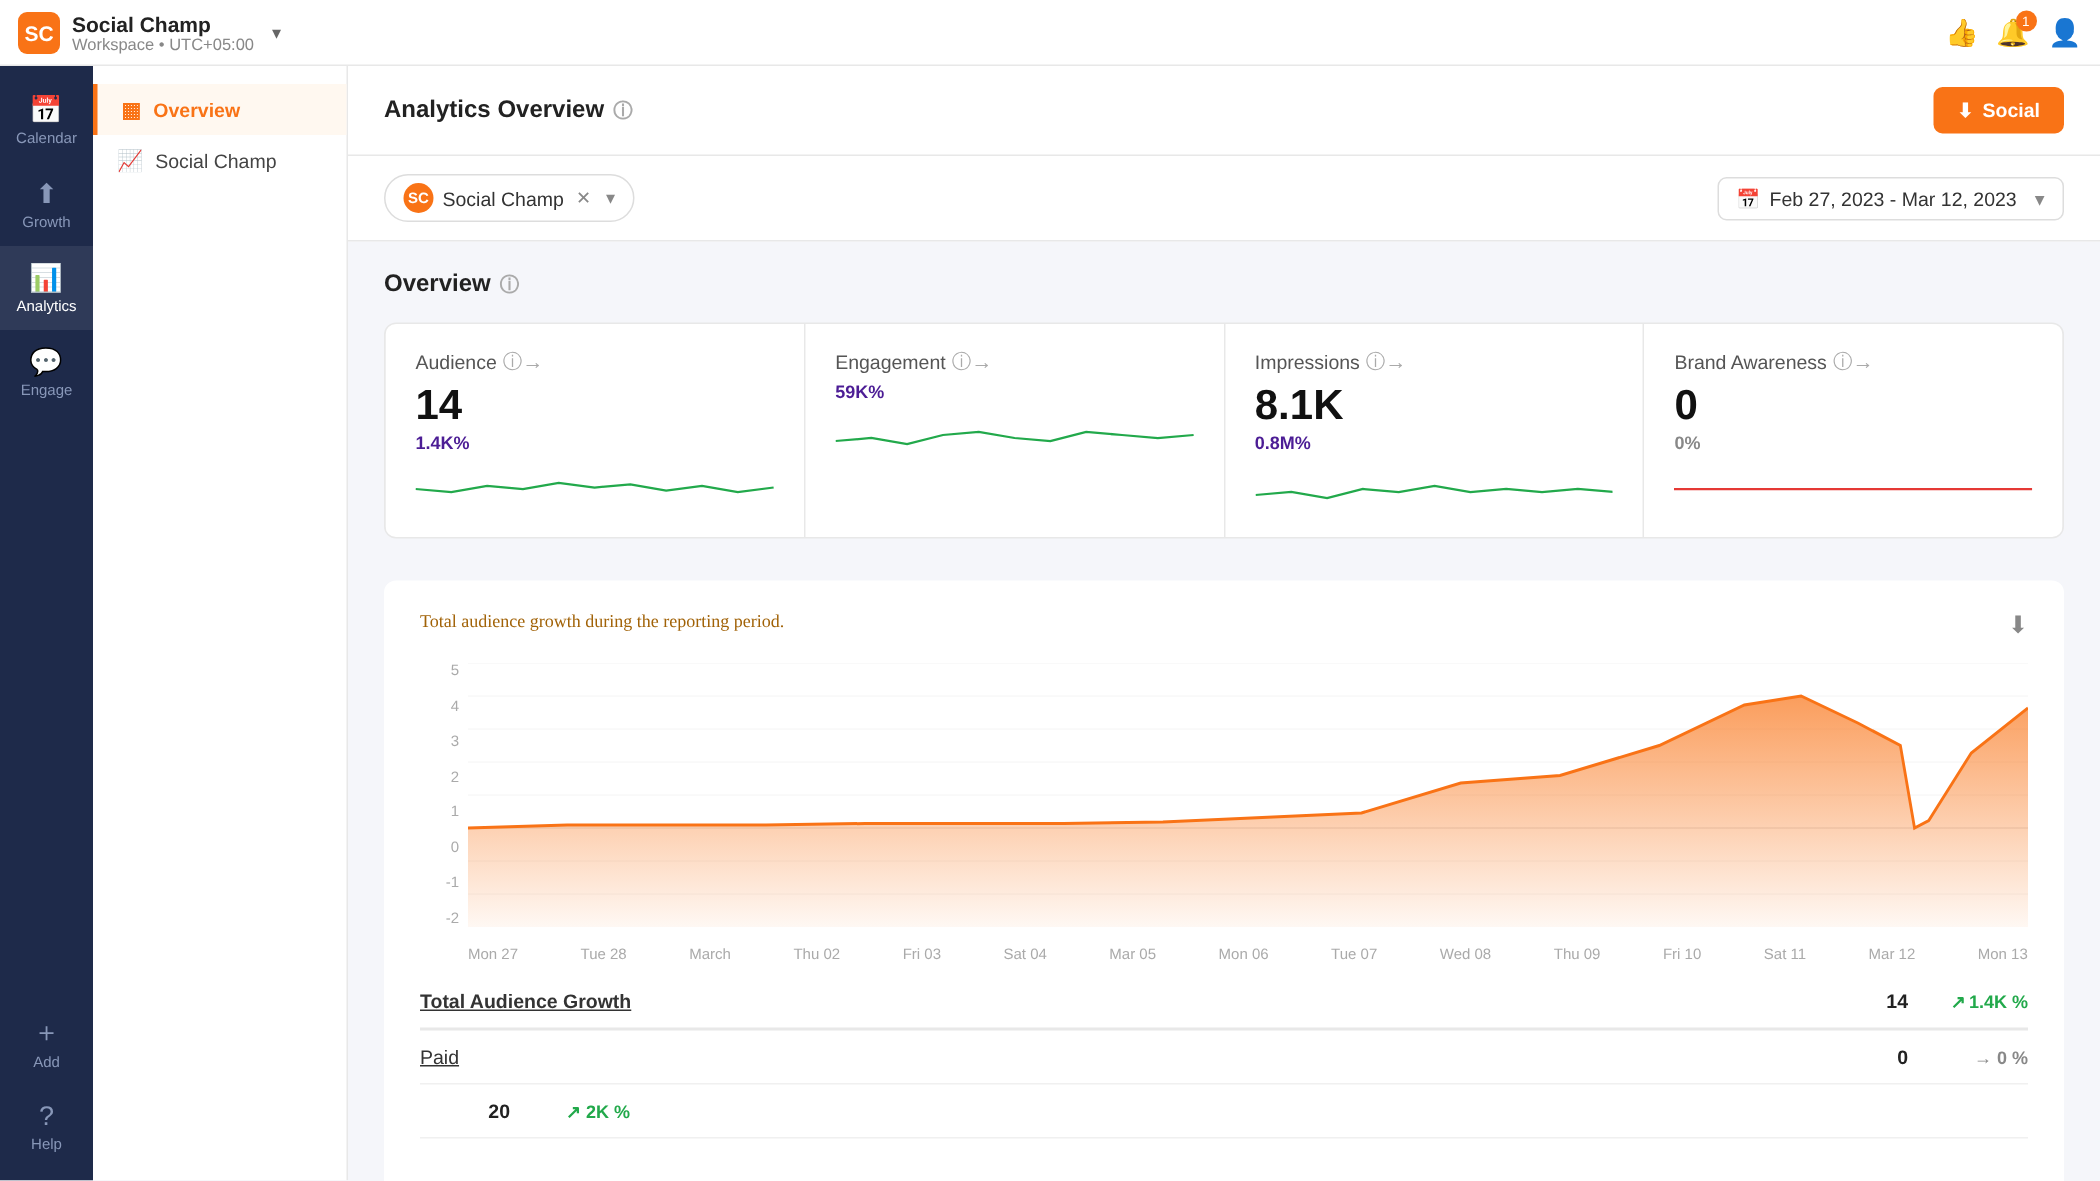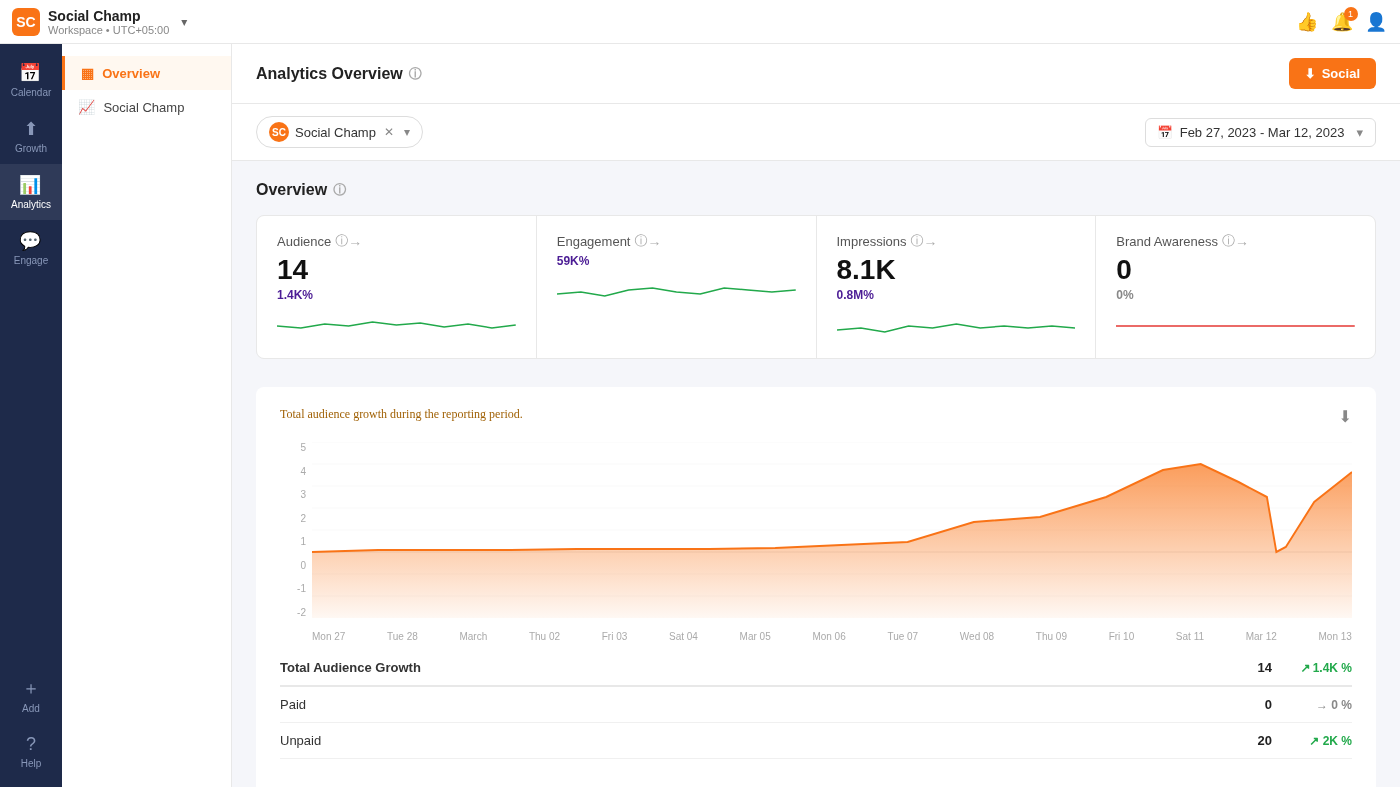--- a/index.html
+++ b/index.html
@@ -271,21 +271,21 @@
 
     
     .growth-table { width: 100%; margin-top: 8px; }
     .growth-table-header, .growth-table-row {
       display: flex;
       align-items: center;
       padding: 10px 0;
       border-bottom: 1px solid #f0f0f0;
     }
     .growth-table-header { font-size: 12px; font-weight: 600; color: #333; }
-    .growth-col-label { flex: 1; font-size: 13px; color: #333; }
+    .growth-col-label { flex: 1; font-size: 13px; color: #333; text-decoration: underline; }
     .growth-col-val { font-size: 13px; font-weight: 600; color: #222; width: 60px; text-align: right; }
     .growth-col-change { font-size: 12px; font-weight: 600; width: 80px; text-align: right; display: flex; align-items: center; justify-content: flex-end; gap: 2px; }
     .change-positive { color: #22a94b; }
     .change-neutral { color: #888; }
 
     ::-webkit-scrollbar { width: 6px; }
     ::-webkit-scrollbar-track { background: #f1f1f1; }
     ::-webkit-scrollbar-thumb { background: #ccc; border-radius: 3px; }
   </style>
 </head>
@@ -535,21 +535,20 @@
               </div>
             </div>
 
             <div class="growth-table-row">
               <div class="growth-col-label">Paid</div>
               <div class="growth-col-val">0</div>
               <div class="growth-col-change change-neutral">→ 0 %</div>
             </div>
 
             <div class="growth-table-row">
-              <div class="growth-col-label">Unpaid</div>
               <div class="growth-col-val">20</div>
               <div class="growth-col-change change-positive">↗ 2K %</div>
             </div>
 
             <div class="growth-table-row" style="border-bottom: none;">
               
               
               
             </div>
           </div>

